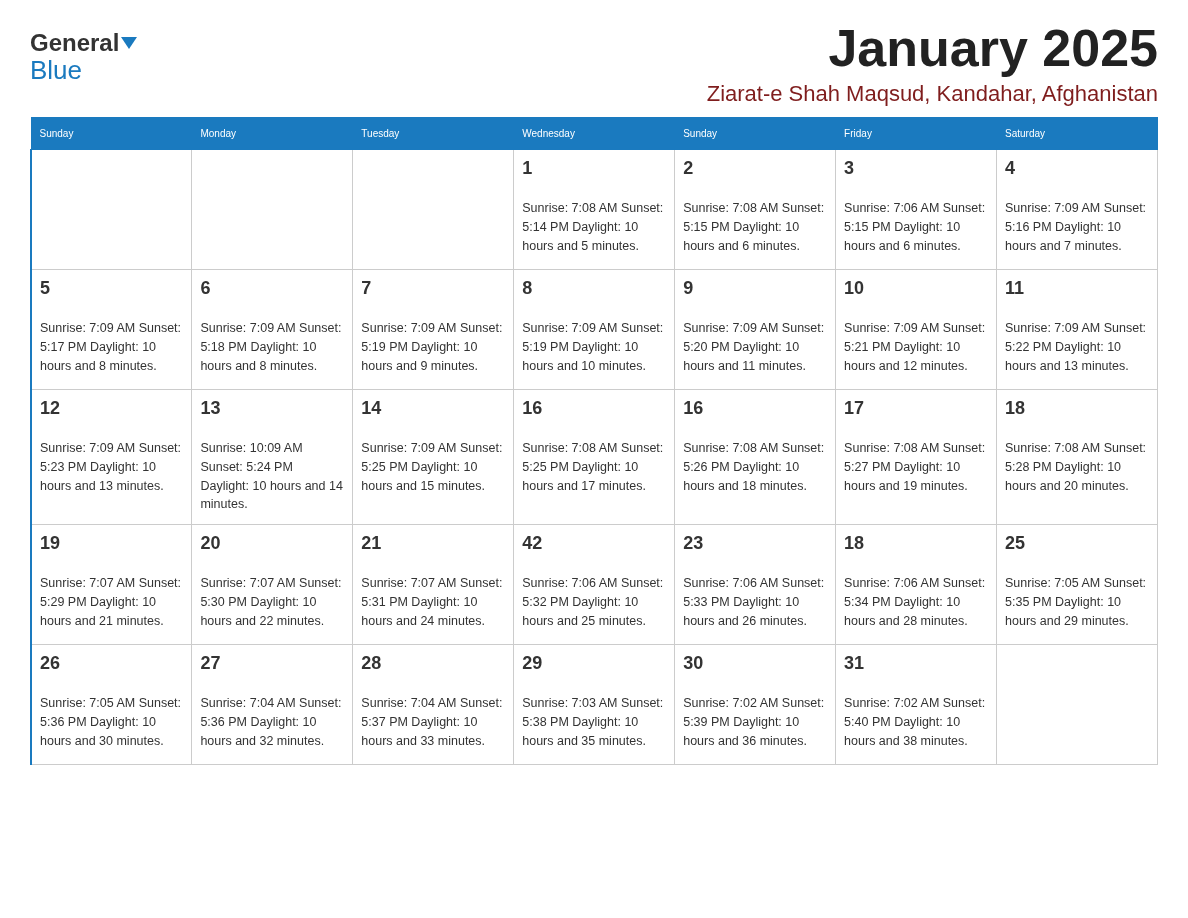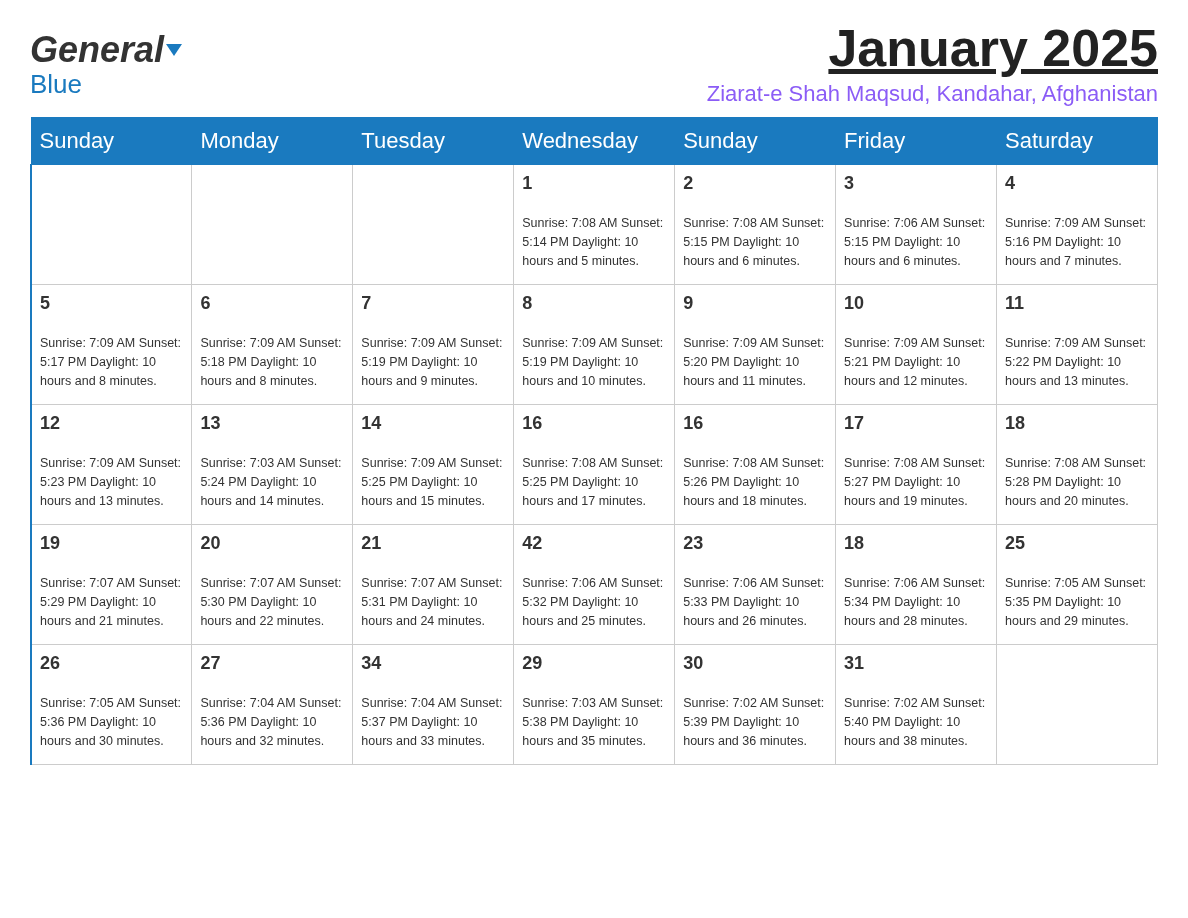--- a/index.html
+++ b/index.html
@@ -15,61 +15,59 @@
       justify-content: space-between;
       align-items: flex-start;
       margin-bottom: 10px;
     }
     .logo {
       display: flex;
       align-items: center;
       margin-top: 10px;
     }
     .logo-text-general {
-      font-size: 36px;
+      font-size: 24px;
       font-weight: bold;
       color: #333;
-      font-style: italic;
     }
     .logo-text-blue {
       font-size: 26px;
       font-weight: normal;
       color: #1a7abf;
     }
     .logo-icon {
       display: flex;
       flex-direction: column;
       align-items: flex-end;
       margin-left: 2px;
     }
     .title-area {
       text-align: right;
     }
     .calendar-title {
       font-size: 52px;
       font-weight: bold;
       color: #222;
       line-height: 1.1;
-      text-decoration: underline;
     }
     .calendar-subtitle {
       font-size: 22px;
-      color: #8b5cf6;
+      color: #7f1d1d;
       margin-top: 4px;
     }
     table {
       width: 100%;
       border-collapse: collapse;
       table-layout: fixed;
     }
     thead tr th {
       background-color: #1a7abf;
       color: #fff;
       padding: 10px 8px;
-      font-size: 22px;
+      font-size: 10px;
       font-weight: normal;
       text-align: left;
       border: 1px solid #1a7abf;
     }
     tbody tr td {
       vertical-align: top;
       padding: 8px 8px 10px 8px;
       border: 1px solid #ccc;
       font-size: 12.5px;
       color: #333;
@@ -207,21 +205,21 @@
       </tr>
       <tr>
         <td>
           <span class="day-number">12</span>
           <div class="day-info">Sunrise: 7:09 AM
 Sunset: 5:23 PM
 Daylight: 10 hours and 13 minutes.</div>
         </td>
         <td>
           <span class="day-number">13</span>
-          <div class="day-info">Sunrise: 7:03 AM
+          <div class="day-info">Sunrise: 10:09 AM
 Sunset: 5:24 PM
 Daylight: 10 hours and 14 minutes.</div>
         </td>
         <td>
           <span class="day-number">14</span>
           <div class="day-info">Sunrise: 7:09 AM
 Sunset: 5:25 PM
 Daylight: 10 hours and 15 minutes.</div>
         </td>
         <td>
@@ -300,21 +298,21 @@
 Sunset: 5:36 PM
 Daylight: 10 hours and 30 minutes.</div>
         </td>
         <td>
           <span class="day-number">27</span>
           <div class="day-info">Sunrise: 7:04 AM
 Sunset: 5:36 PM
 Daylight: 10 hours and 32 minutes.</div>
         </td>
         <td>
-          <span class="day-number">34</span>
+          <span class="day-number">28</span>
           <div class="day-info">Sunrise: 7:04 AM
 Sunset: 5:37 PM
 Daylight: 10 hours and 33 minutes.</div>
         </td>
         <td>
           <span class="day-number">29</span>
           <div class="day-info">Sunrise: 7:03 AM
 Sunset: 5:38 PM
 Daylight: 10 hours and 35 minutes.</div>
         </td>

